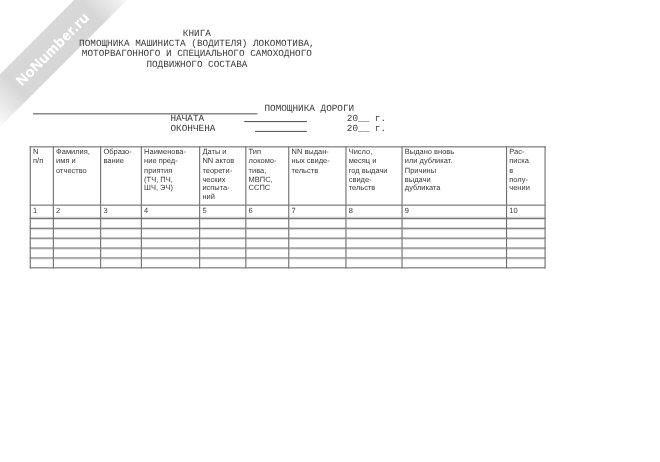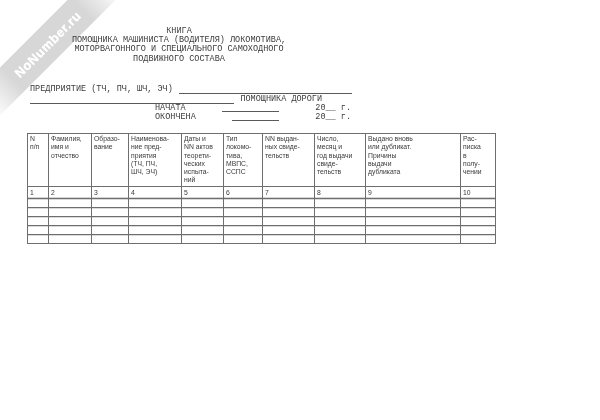--- a/index.html
+++ b/index.html
@@ -38,21 +38,21 @@
   }
   .ent-line1 .fill { flex:1; margin-left:6px; height:8px; border-bottom:1px solid #5a5a5a; }
   .ent-line2 {
     position:absolute; left:30px; top:95px; width:292px;
     display:flex; align-items:flex-end; font-size:8.5px; line-height:9px;
   }
   .ent-line2 .fill { width:210px; height:8px; border-bottom:1px solid #5a5a5a; }
   .ent-line2 .rw-label { margin-left:6px; white-space:nowrap; }
 
   .dates { position:absolute; left:155px; top:104px; width:196px; font-size:8.5px; }
-  .date-row { display:flex; align-items:center; line-height:8px; margin-bottom:1px;gap:32px; }
+  .date-row { display:flex; align-items:flex-start; line-height:8px; margin-bottom:1px;gap:32px; }
   .date-row .dlabel { white-space:nowrap; }
   .date-row .fill { flex:1; margin:0 4px; height:7px; border-bottom:1px solid #5a5a5a; }
   .date-row .dyear { white-space:nowrap; }
 
   table.reg-table {
     position:absolute; left:27px; top:133px; width:468px;
     border-collapse:collapse; table-layout:fixed;
     font-family:"Liberation Sans","DejaVu Sans",sans-serif;
     font-size:6.8px; color:#3a3a3a;
     border:1px solid #555;
@@ -75,24 +75,20 @@
   </div>
 
 
   <div class="doc-title">
     <div>КНИГА</div>
     <div>ПОМОЩНИКА МАШИНИСТА (ВОДИТЕЛЯ) ЛОКОМОТИВА,</div>
     <div>МОТОРВАГОННОГО И СПЕЦИАЛЬНОГО САМОХОДНОГО</div>
     <div>ПОДВИЖНОГО СОСТАВА</div>
   </div>
 
-  <div class="ent-line1">
-    <span>ПРЕДПРИЯТИЕ (ТЧ, ПЧ, ШЧ, ЭЧ)</span>
-    <span class="fill"></span>
-  </div>
   <div class="ent-line2">
     <span class="fill"></span>
     <span class="rw-label">ПОМОЩНИКА ДОРОГИ</span>
   </div>
 
   <div class="dates">
     <div class="date-row">
       <span class="dlabel">НАЧАТА</span>
       <span class="fill"></span>
       <span class="dyear">20__ г.</span>

